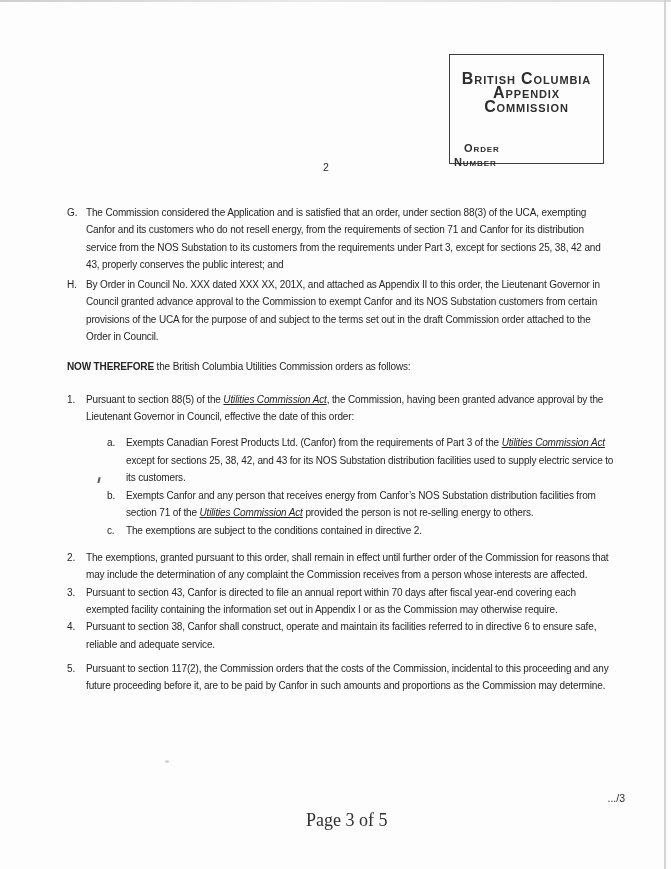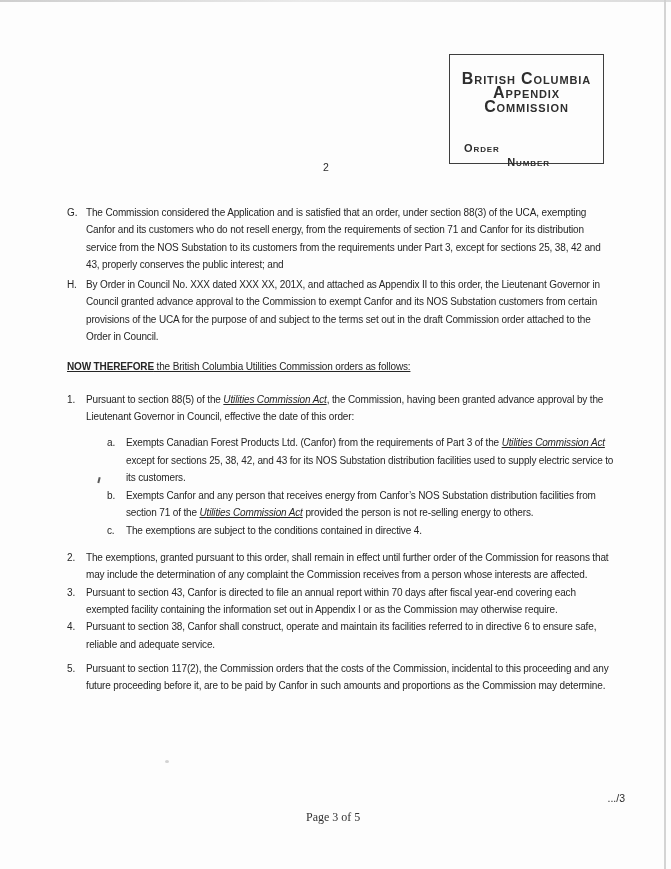--- a/index.html
+++ b/index.html
@@ -10,35 +10,35 @@
   .scan-top{position:absolute;top:0;left:0;width:671px;height:2px;
     background:linear-gradient(to right,#c6c6c6 0%,#e6e6e6 45%,#d6d6d6 100%);opacity:.85;}
   .scan-right{position:absolute;top:0;left:664px;width:2px;height:869px;background:#cfcfcf;opacity:.9;}
 
   .stamp{position:absolute;left:449px;top:54px;width:155px;height:110px;border:1.6px solid #3e3e3e;box-sizing:border-box;}
   .stamp .org{margin-top:17px;text-align:center;font-variant:small-caps;font-weight:600;
     font-size:16px;letter-spacing:.9px;line-height:14px;color:#2e2e2e;}
   .stamp .ord{margin-top:28px;font-variant:small-caps;font-weight:600;
     font-size:11px;letter-spacing:.9px;line-height:13.5px;color:#2e2e2e;}
   .stamp .ord .l1{padding-left:14px;}
-  .stamp .ord .l2{padding-left:4px;text-align:center;}
+  .stamp .ord .l2{padding-left:4px;}
 
   .pgnum{position:absolute;left:317px;top:161px;width:18px;text-align:center;font-size:10.5px;color:#2b2b2b;}
 
   .content{position:absolute;left:67px;top:204px;width:548px;font-size:10px;line-height:17.3px;letter-spacing:-.15px;}
   .para{display:flex;}
   .para .lbl{flex:0 0 19px;}
   .para .bod{flex:1;}
   .sub{margin-left:40px;}
-  .now{font-size:10px;text-decoration:underline;}
+  .now{font-size:10px;}
   .now b{font-weight:700;}
   em{font-style:italic;text-decoration:underline;}
 
   .contmark{position:absolute;top:792px;left:555px;width:70px;text-align:right;font-size:10.5px;letter-spacing:0;color:#2b2b2b;}
-  .pfooter{position:absolute;top:810px;left:306px;font-family:"Liberation Serif",serif;font-size:12px;color:#303030;}
+  .pfooter{position:absolute;top:810px;left:306px;font-family:"Liberation Serif",serif;font-size:18px;color:#303030;}
 
   .tick{position:absolute;left:98px;top:477px;width:1.5px;height:6px;background:#5a5a5a;transform:rotate(14deg);}
   .dot{position:absolute;left:165px;top:760px;width:4px;height:3px;background:#d2d2d2;border-radius:50%;}
 </style>
 </head>
 <body>
 
 <div class="page">
 
   <div class="scan-top"></div>
@@ -83,21 +83,21 @@
       <span class="bod"><span>Exempts Canadian Forest Products Ltd. (Canfor) from the requirements of Part 3 of the </span><em>Utilities Commission Act</em><span> except for sections 25, 38, 42, and 43 for its NOS Substation distribution facilities used to supply electric service to its customers.</span></span>
     </div>
 
     <div class="para sub" style="margin-top:1px">
       <span class="lbl">b.</span>
       <span class="bod"><span>Exempts Canfor and any person that receives energy from Canfor’s NOS Substation distribution facilities from section 71 of the </span><em>Utilities Commission Act</em><span> provided the person is not re-selling energy to others.</span></span>
     </div>
 
     <div class="para sub">
       <span class="lbl">c.</span>
-      <span class="bod">The exemptions are subject to the conditions contained in directive 4.</span>
+      <span class="bod">The exemptions are subject to the conditions contained in directive 2.</span>
     </div>
 
     <div class="para" style="margin-top:10px">
       <span class="lbl">2.</span>
       <span class="bod">The exemptions, granted pursuant to this order, shall remain in effect until further order of the Commission for reasons that may include the determination of any complaint the Commission receives from a person whose interests are affected.</span>
     </div>
 
     <div class="para">
       <span class="lbl">3.</span>
       <span class="bod">Pursuant to section 43, Canfor is directed to file an annual report within 70 days after fiscal year-end covering each exempted facility containing the information set out in Appendix I or as the Commission may otherwise require.</span>

